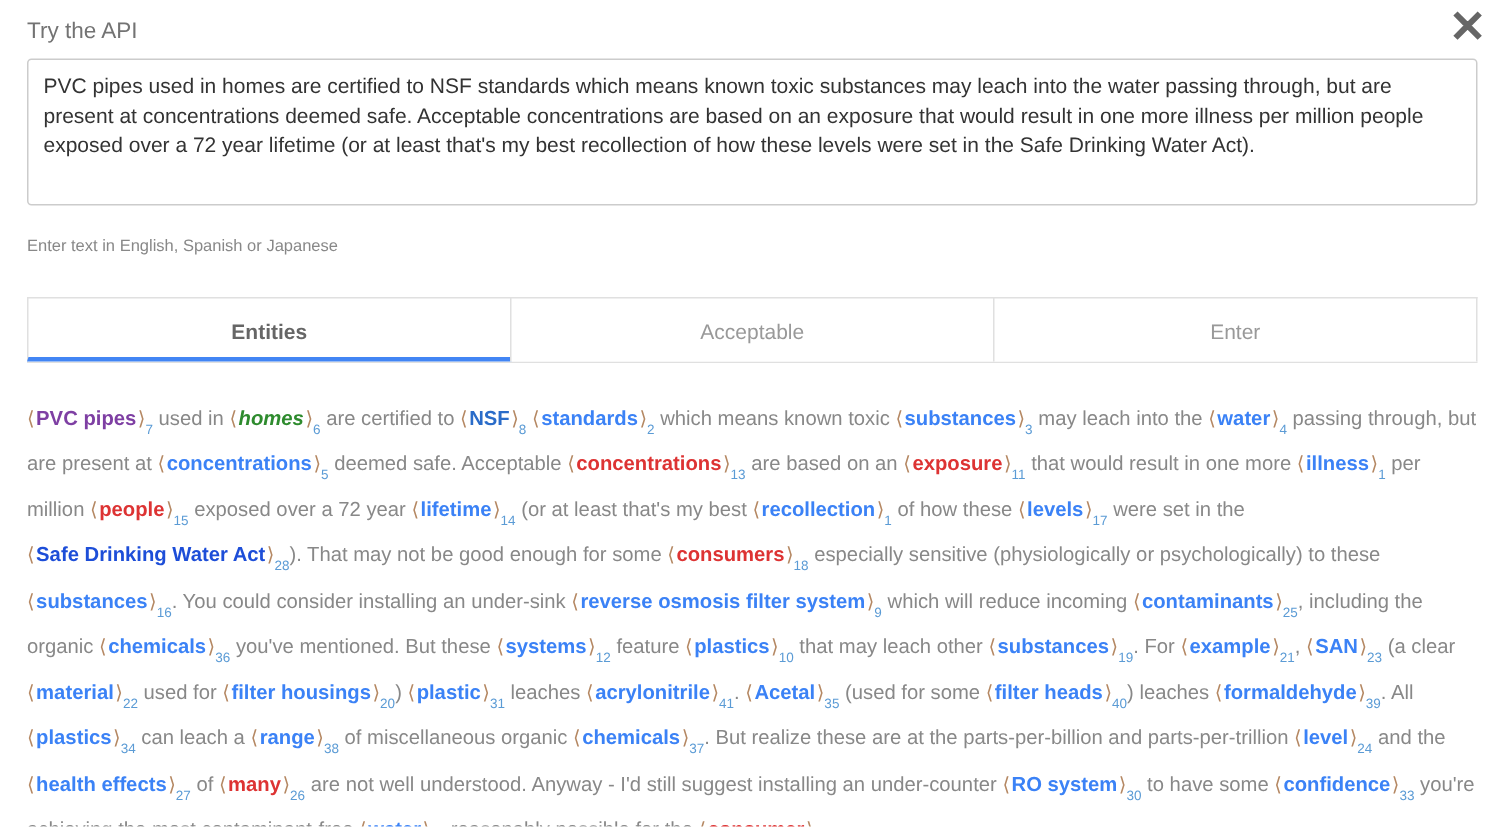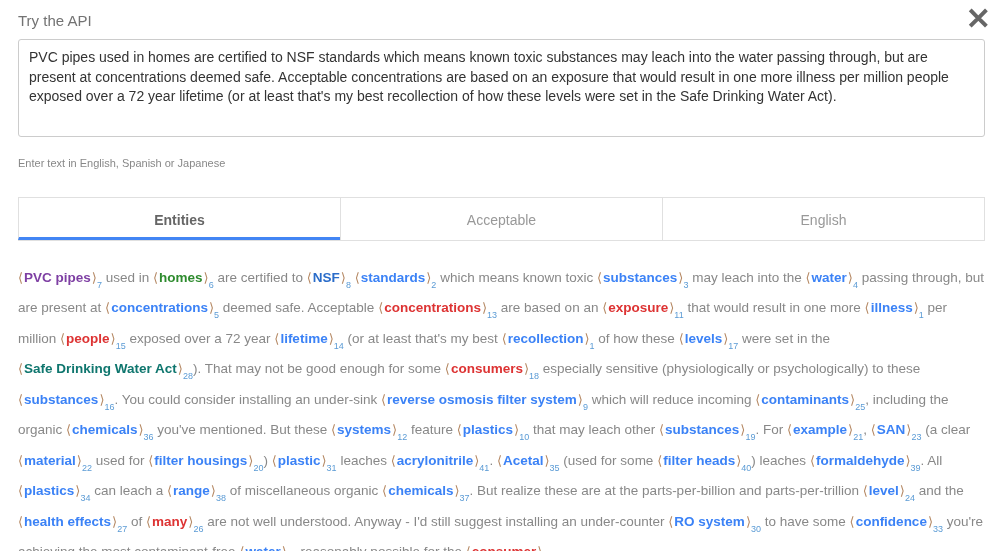--- a/index.html
+++ b/index.html
@@ -22,40 +22,40 @@
 .tab:first-child { margin-left: 0; }
 .tab.active { color: #666; font-weight: 600; border-bottom: 3px solid #4285f4; padding-bottom: 9px; }
 
 .result { margin-top: 22px; font-size: 13.5px; line-height: 2.2; color: #888; }
 .ent { white-space: nowrap; }
 .br { color: #b58863; font-size: 13px; }
 .w { color: #333; font-weight: 600; padding: 0 1px; text-align: right; }
 .sub { color: #5b9bd5; font-size: 9px; vertical-align: sub; position: relative; bottom: -2px; }
 
 .c-purple .w { color: #7e3fa3; }
-.c-green .w { color: #2e8b2e; }
+.c-green .w { color: #2e8b2e; font-style: italic; }
 .c-blue .w { color: #2a6cc9; margin-top: 45px; }
 .c-brown .w { color: #3b82f6; }
 .c-red .w { color: #d33; }
-.c-orange .w { color: #0f766e; }
+.c-orange .w { color: #1d4ed8; }
 </style>
 </head>
 <body>
 
 <div class="modal">
   <div class="close-icon">✕</div>
   <h2 class="title">Try the API</h2>
 
   <div class="input-row">
     <div class="ta-wrap">
       <textarea style="">PVC pipes used in homes are certified to NSF standards which means known toxic substances may leach into the water passing through, but are present at concentrations deemed safe. Acceptable concentrations are based on an exposure that would result in one more illness per million people exposed over a 72 year lifetime (or at least that's my best recollection of how these levels were set in the Safe Drinking Water Act).</textarea>
       <span class="hint">Enter text in English, Spanish or Japanese</span>
     </div>
   </div>
 
   <div class="tabs">
     <div class="tab active">Entities</div>
     <div class="tab">Acceptable</div>
-    <div class="tab">English</div>
+    <div class="tab">Enter</div>
   </div>
 
   <div class="result" id="result"><span class="ent c-purple"><span class="br">⟨</span><span class="w">PVC pipes</span><span class="br">⟩</span><span class="sub">7</span></span> used in <span class="ent c-green"><span class="br">⟨</span><span class="w">homes</span><span class="br">⟩</span><span class="sub">6</span></span> are certified to <span class="ent c-blue"><span class="br">⟨</span><span class="w">NSF</span><span class="br">⟩</span><span class="sub">8</span></span> <span class="ent c-brown"><span class="br">⟨</span><span class="w">standards</span><span class="br">⟩</span><span class="sub">2</span></span> which means known toxic <span class="ent c-brown"><span class="br">⟨</span><span class="w">substances</span><span class="br">⟩</span><span class="sub">3</span></span> may leach into the <span class="ent c-brown"><span class="br">⟨</span><span class="w">water</span><span class="br">⟩</span><span class="sub">4</span></span> passing through, but are present at <span class="ent c-brown"><span class="br">⟨</span><span class="w">concentrations</span><span class="br">⟩</span><span class="sub">5</span></span> deemed safe. Acceptable <span class="ent c-red"><span class="br">⟨</span><span class="w">concentrations</span><span class="br">⟩</span><span class="sub">13</span></span> are based on an <span class="ent c-red"><span class="br">⟨</span><span class="w">exposure</span><span class="br">⟩</span><span class="sub">11</span></span> that would result in one more <span class="ent c-brown"><span class="br">⟨</span><span class="w">illness</span><span class="br">⟩</span><span class="sub">1</span></span> per million <span class="ent c-red"><span class="br">⟨</span><span class="w">people</span><span class="br">⟩</span><span class="sub">15</span></span> exposed over a 72 year <span class="ent c-brown"><span class="br">⟨</span><span class="w">lifetime</span><span class="br">⟩</span><span class="sub">14</span></span> (or at least that's my best <span class="ent c-brown"><span class="br">⟨</span><span class="w">recollection</span><span class="br">⟩</span><span class="sub">1</span></span> of how these <span class="ent c-brown"><span class="br">⟨</span><span class="w">levels</span><span class="br">⟩</span><span class="sub">17</span></span> were set in the <span class="ent c-orange"><span class="br">⟨</span><span class="w">Safe Drinking Water Act</span><span class="br">⟩</span><span class="sub">28</span></span>). That may not be good enough for some <span class="ent c-red"><span class="br">⟨</span><span class="w">consumers</span><span class="br">⟩</span><span class="sub">18</span></span> especially sensitive (physiologically or psychologically) to these <span class="ent c-brown"><span class="br">⟨</span><span class="w">substances</span><span class="br">⟩</span><span class="sub">16</span></span>. You could consider installing an under-sink <span class="ent c-brown"><span class="br">⟨</span><span class="w">reverse osmosis filter system</span><span class="br">⟩</span><span class="sub">9</span></span> which will reduce incoming <span class="ent c-brown"><span class="br">⟨</span><span class="w">contaminants</span><span class="br">⟩</span><span class="sub">25</span></span>, including the organic <span class="ent c-brown"><span class="br">⟨</span><span class="w">chemicals</span><span class="br">⟩</span><span class="sub">36</span></span> you've mentioned. But these <span class="ent c-brown"><span class="br">⟨</span><span class="w">systems</span><span class="br">⟩</span><span class="sub">12</span></span> feature <span class="ent c-brown"><span class="br">⟨</span><span class="w">plastics</span><span class="br">⟩</span><span class="sub">10</span></span> that may leach other <span class="ent c-brown"><span class="br">⟨</span><span class="w">substances</span><span class="br">⟩</span><span class="sub">19</span></span>. For <span class="ent c-brown"><span class="br">⟨</span><span class="w">example</span><span class="br">⟩</span><span class="sub">21</span></span>, <span class="ent c-brown"><span class="br">⟨</span><span class="w">SAN</span><span class="br">⟩</span><span class="sub">23</span></span> (a clear <span class="ent c-brown"><span class="br">⟨</span><span class="w">material</span><span class="br">⟩</span><span class="sub">22</span></span> used for <span class="ent c-brown"><span class="br">⟨</span><span class="w">filter housings</span><span class="br">⟩</span><span class="sub">20</span></span>) <span class="ent c-brown"><span class="br">⟨</span><span class="w">plastic</span><span class="br">⟩</span><span class="sub">31</span></span> leaches <span class="ent c-brown"><span class="br">⟨</span><span class="w">acrylonitrile</span><span class="br">⟩</span><span class="sub">41</span></span>. <span class="ent c-brown"><span class="br">⟨</span><span class="w">Acetal</span><span class="br">⟩</span><span class="sub">35</span></span> (used for some <span class="ent c-brown"><span class="br">⟨</span><span class="w">filter heads</span><span class="br">⟩</span><span class="sub">40</span></span>) leaches <span class="ent c-brown"><span class="br">⟨</span><span class="w">formaldehyde</span><span class="br">⟩</span><span class="sub">39</span></span>. All <span class="ent c-brown"><span class="br">⟨</span><span class="w">plastics</span><span class="br">⟩</span><span class="sub">34</span></span> can leach a <span class="ent c-brown"><span class="br">⟨</span><span class="w">range</span><span class="br">⟩</span><span class="sub">38</span></span> of miscellaneous organic <span class="ent c-brown"><span class="br">⟨</span><span class="w">chemicals</span><span class="br">⟩</span><span class="sub">37</span></span>. But realize these are at the parts-per-billion and parts-per-trillion <span class="ent c-brown"><span class="br">⟨</span><span class="w">level</span><span class="br">⟩</span><span class="sub">24</span></span> and the <span class="ent c-brown"><span class="br">⟨</span><span class="w">health effects</span><span class="br">⟩</span><span class="sub">27</span></span> of <span class="ent c-red"><span class="br">⟨</span><span class="w">many</span><span class="br">⟩</span><span class="sub">26</span></span> are not well understood. Anyway - I'd still suggest installing an under-counter <span class="ent c-brown"><span class="br">⟨</span><span class="w">RO system</span><span class="br">⟩</span><span class="sub">30</span></span> to have some <span class="ent c-brown"><span class="br">⟨</span><span class="w">confidence</span><span class="br">⟩</span><span class="sub">33</span></span> you're achieving the most contaminant-free <span class="ent c-brown"><span class="br">⟨</span><span class="w">water</span><span class="br">⟩</span><span class="sub">29</span></span> reasonably possible for the <span class="ent c-red"><span class="br">⟨</span><span class="w">consumer</span><span class="br">⟩</span><span class="sub">32</span></span>.</div>
 </div>
 
 </body></html>

